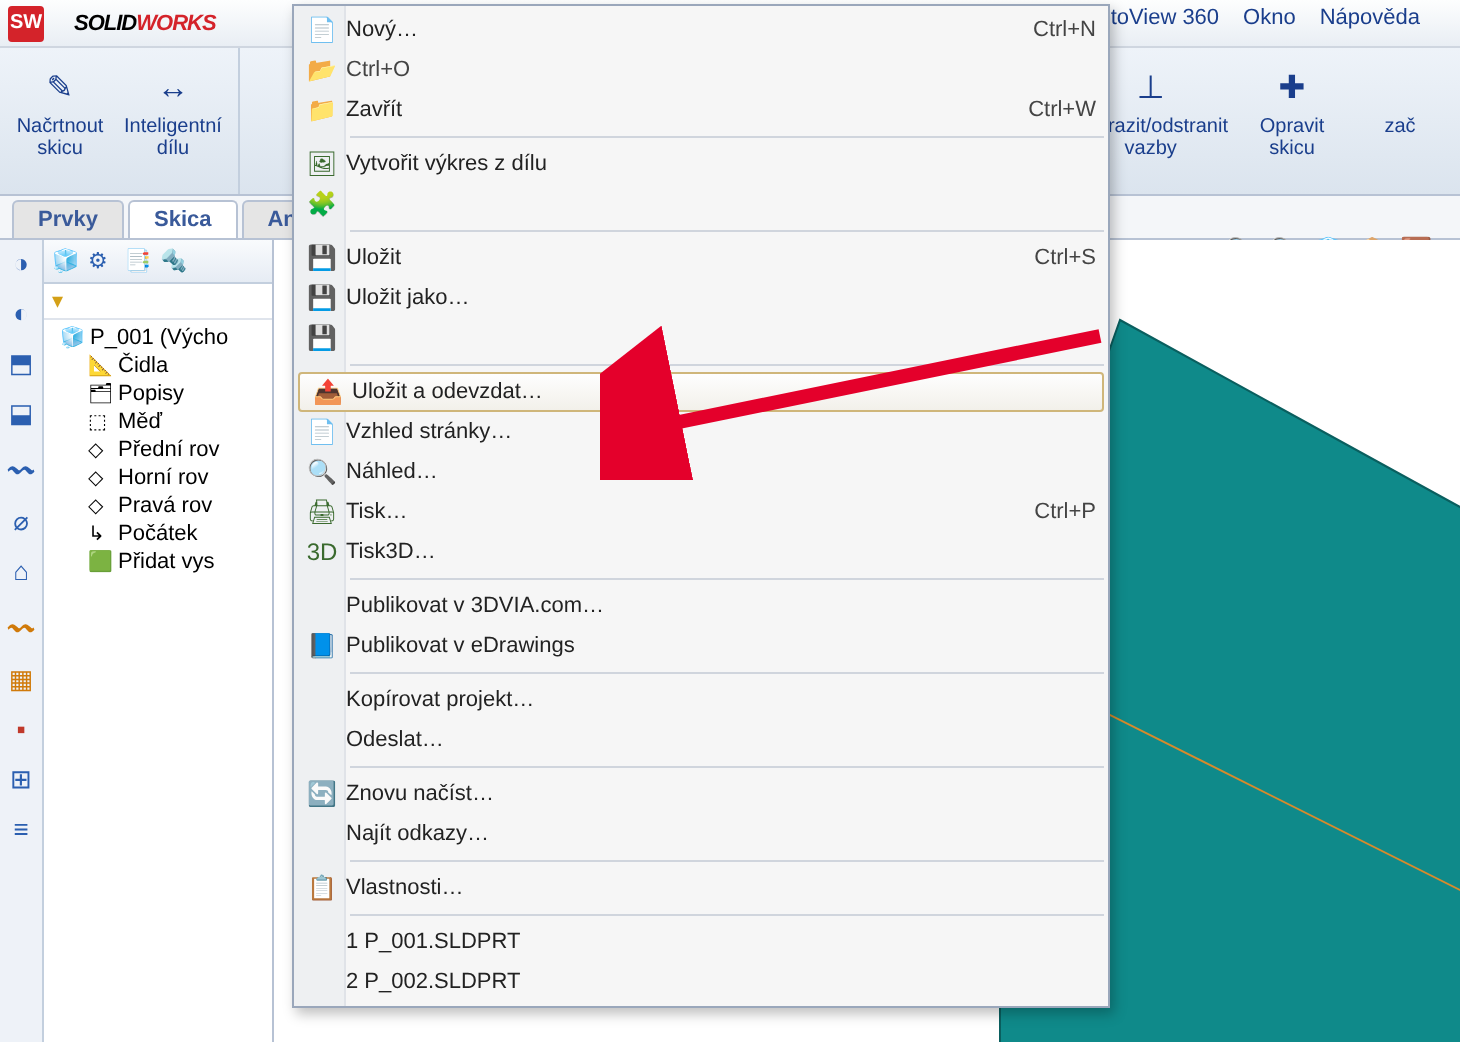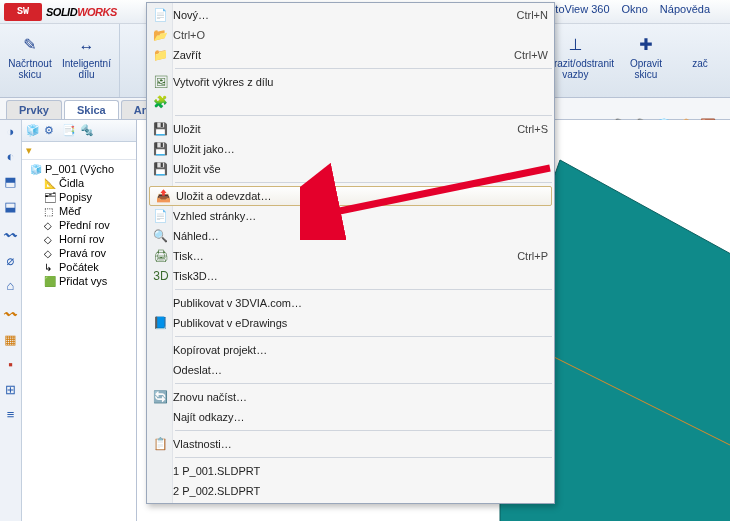--- a/index.html
+++ b/index.html
@@ -1,20 +1,20 @@
 <!DOCTYPE html>
 <html><head>
 <meta charset="utf-8">
 <style>
   * { box-sizing: border-box; margin: 0; padding: 0; font-family: "Segoe UI", Tahoma, sans-serif; font-size: 11px; }
   body { width: 730px; height: 521px; overflow: hidden; background: #fff; position: relative; }
 
   
   .titlebar { height: 24px; background: linear-gradient(#fdfefe,#e9eef4); display:flex; align-items:center; padding:0 4px; border-bottom:1px solid #cfd6e0;}
-  .sw-logo { width:38px; height:18px; background:#d4232a; color:#fff; font-weight:bold; font-size:10px; display:flex; align-items:center; justify-content:center; border-radius:2px; margin-right:4px;font-family:Liberation Mono, monospace;}
+  .sw-logo { width:18px; height:18px; background:#d4232a; color:#fff; font-weight:bold; font-size:10px; display:flex; align-items:center; justify-content:center; border-radius:2px; margin-right:15px;}
   .titlebar .brand span.solid{font-weight:bold; font-style:italic; letter-spacing:-0.5px;}
   .titlebar .brand span.works{font-weight:bold; font-style:italic; color:#d4232a; letter-spacing:-0.5px;}
 
   
   .menu-right { position:absolute; top:3px; right:20px; display:flex; gap:12px; font-size:11px; color:#1a3e8c;}
   .menu-right span{cursor:pointer;}
 
   
   .ribbon { height:74px; background:linear-gradient(#eef3f9,#dbe4ee); border-bottom:1px solid #b7c2d4; display:flex; position:relative;}
   .ribbon-group { border-right:1px solid #c3cfde; padding:4px 8px; display:flex; gap:10px; align-items:flex-start;}
@@ -228,21 +228,20 @@
         <div class="mic">💾</div>
         <div class="lbl">Uložit</div>
         <div class="sc">Ctrl+S</div>
       </div>
       <div class="menu-row">
         <div class="mic">💾</div>
         <div class="lbl">Uložit jako…</div>
       </div>
       <div class="menu-row">
         <div class="mic">💾</div>
-        <div class="lbl">Uložit vše</div>
       </div>
       <div class="menu-sep"></div>
       <div class="menu-row highlight">
         <div class="mic">📤</div>
         <div class="lbl">Uložit a odevzdat…</div>
       </div>
       <div class="menu-row">
         <div class="mic">📄</div>
         <div class="lbl">Vzhled stránky…</div>
       </div>

